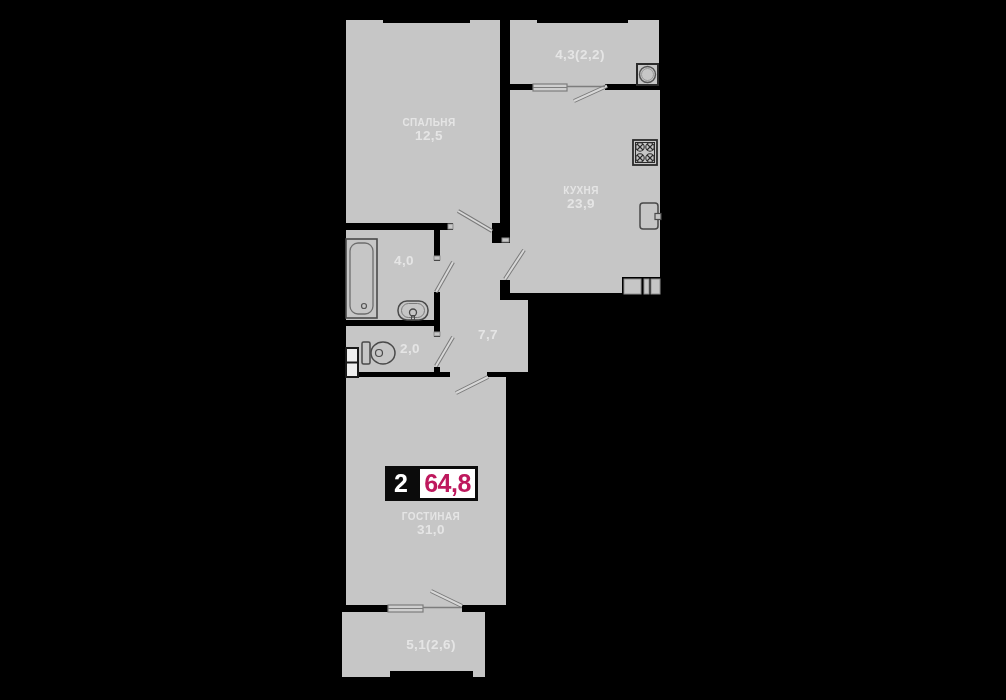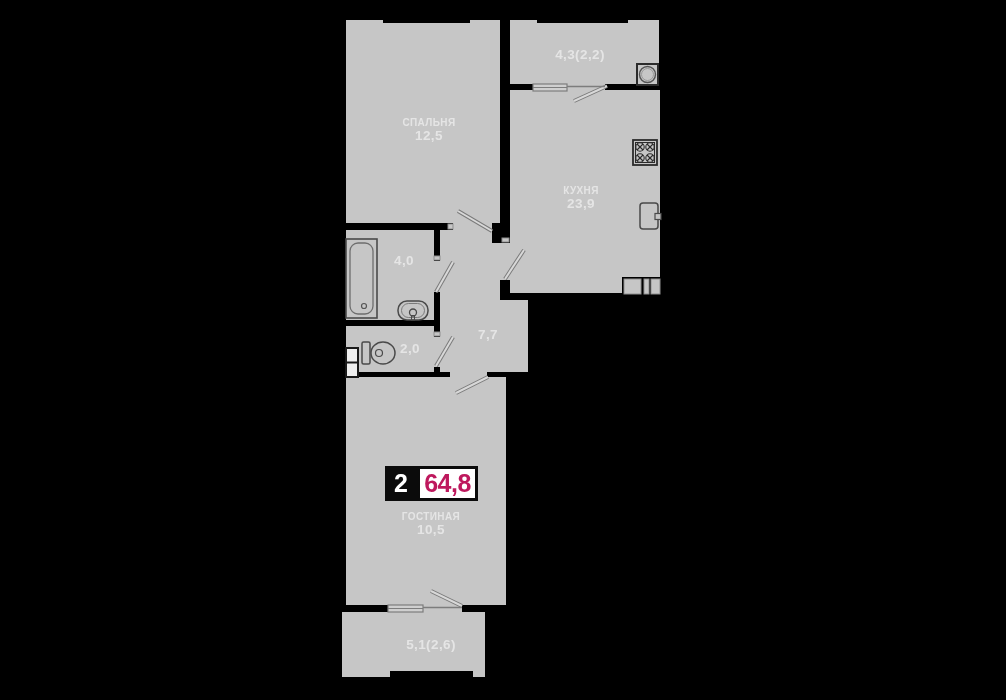--- a/index.html
+++ b/index.html
@@ -208,21 +208,21 @@
     <div class="rarea">12,5</div>
   </div>
 
   <div class="room-label" style="left:581px;top:198px">
     <div class="rname">КУХНЯ</div>
     <div class="rarea">23,9</div>
   </div>
 
   <div class="room-label" style="left:431px;top:524px">
     <div class="rname">ГОСТИНАЯ</div>
-    <div class="rarea">10,5</div>
+    <div class="rarea">31,0</div>
   </div>
 
   <div class="room-label" style="left:580px;top:55px">
     <div class="rarea">4,3(2,2)</div>
   </div>
 
   <div class="room-label" style="left:404px;top:261px">
     <div class="rarea">4,0</div>
   </div>
 

